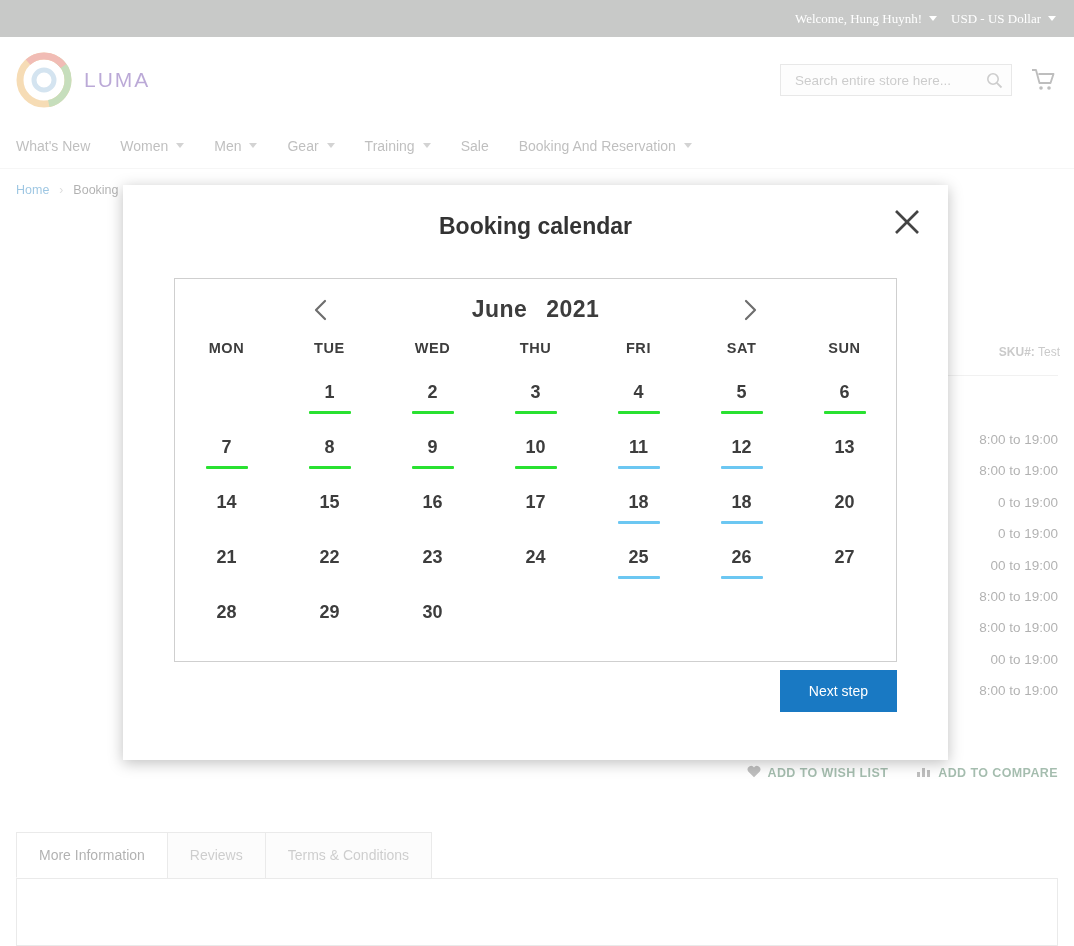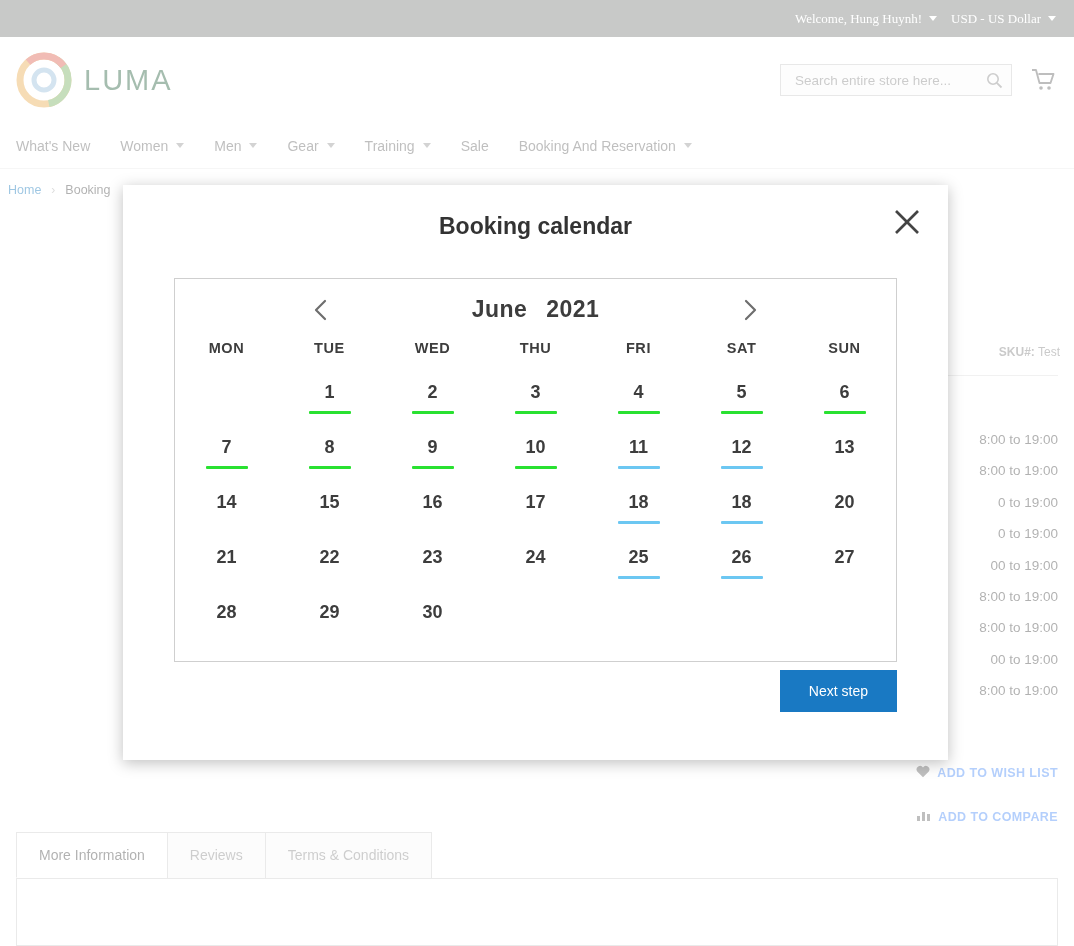--- a/index.html
+++ b/index.html
@@ -25,21 +25,21 @@
     border-top: 5px solid #ffffff;
   }
 
   
   .header {
     height: 86px; background: #ffffff; display: flex; align-items: center;
     padding: 0 18px 0 16px; position: relative;
   }
   .logo { display: flex; align-items: center; gap: 12px; }
   .logo-mark { width: 56px; height: 56px; position: relative; }
-  .logo-text { font-size: 29px; letter-spacing: 2px; color: #14532d; font-weight: 400; }
+  .logo-text { font-size: 21px; letter-spacing: 2px; color: #4c1d95; font-weight: 400; }
 
   .header-right { margin-left: auto; display: flex; align-items: center; gap: 18px; }
   .search-box {
     width: 232px; height: 32px; border: 1px solid #c2c2c2; background: #fafafa;
     display: flex; align-items: center; padding: 0 8px 0 12px;
   }
   .search-box input {
     border: 0; outline: 0; background: transparent; width: 100%;
     font-size: 13.5px; color: #575757; font-family: "Liberation Sans", sans-serif;
   }
@@ -52,34 +52,34 @@
     padding-left: 16px; font-size: 14px; color: #575757;
   }
   .nav-item { display: flex; align-items: center; margin-right: 30px; cursor: pointer; }
   .nav-item .caret {
     width: 0; height: 0; margin-left: 8px;
     border-left: 4px solid transparent; border-right: 4px solid transparent;
     border-top: 5px solid #8c8c8c;
   }
 
   
-  .crumbs { padding: 14px 0 0 8px; font-size: 12.5px; color: #333; display: flex; align-items: center; }
+  .crumbs { padding: 14px 0 0 16px; font-size: 12.5px; color: #333; display: flex; align-items: center; }
   .crumbs a { color: #006bb4; text-decoration: none; }
   .crumb-sep { margin: 0 10px; color: #a6a6a6; font-size: 12px; }
 
   
   .prod-area { position: absolute; top: 250px; left: 0; right: 0; }
   .sku { position: absolute; right: 14px; top: 95px; font-size: 12px; color: #737373; }
   .sku .lbl { font-weight: bold; }
   .hr-line { position: absolute; left: 640px; right: 16px; top: 125px; height: 1px; background: #d9d9d9; }
 
   .sched { position: absolute; right: 16px; top: 182px; width: 420px; font-size: 13.5px; color: #333; }
   .sched-row { text-align: right; margin-bottom: 16.4px; white-space: nowrap; }
 
-  .actions { position: absolute; right: 16px; top: 515px; display: flex; gap: 28px; font-size: 12.5px; color: #3b82f6; flex-direction: column; }
+  .actions { position: absolute; right: 16px; top: 515px; display: flex; gap: 28px; font-size: 12.5px; color: #14532d; }
   .actions .act { display: flex; align-items: center; gap: 7px; cursor: pointer; text-transform: uppercase; letter-spacing: .4px; font-weight: bold; }
 
   
   .tabs-wrap { position: absolute; left: 16px; right: 16px; bottom: 0; }
   .tabs { display: flex; }
   .tab {
     border: 1px solid #c9c9c9; border-bottom: none; background: #f6f6f6;
     padding: 14px 22px; font-size: 14px; color: #7d7d7d; cursor: pointer; margin-right: -1px;
   }
   .tab.active { background: #ffffff; color: #333; border-bottom: 1px solid #ffffff; }

